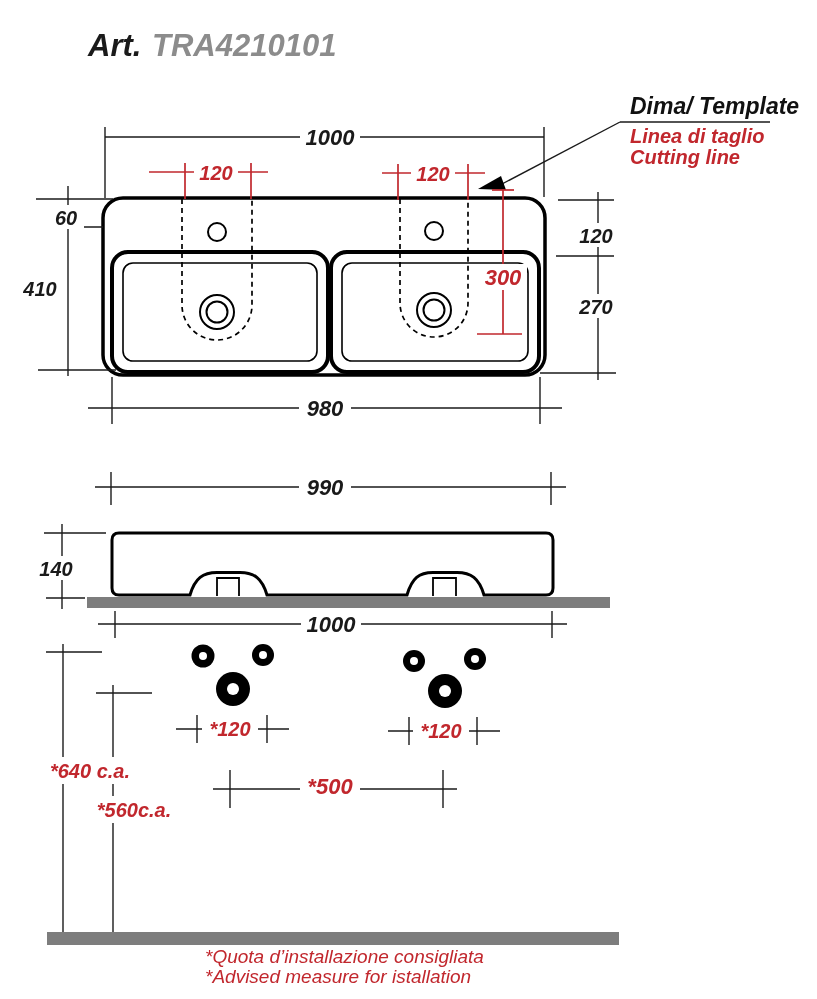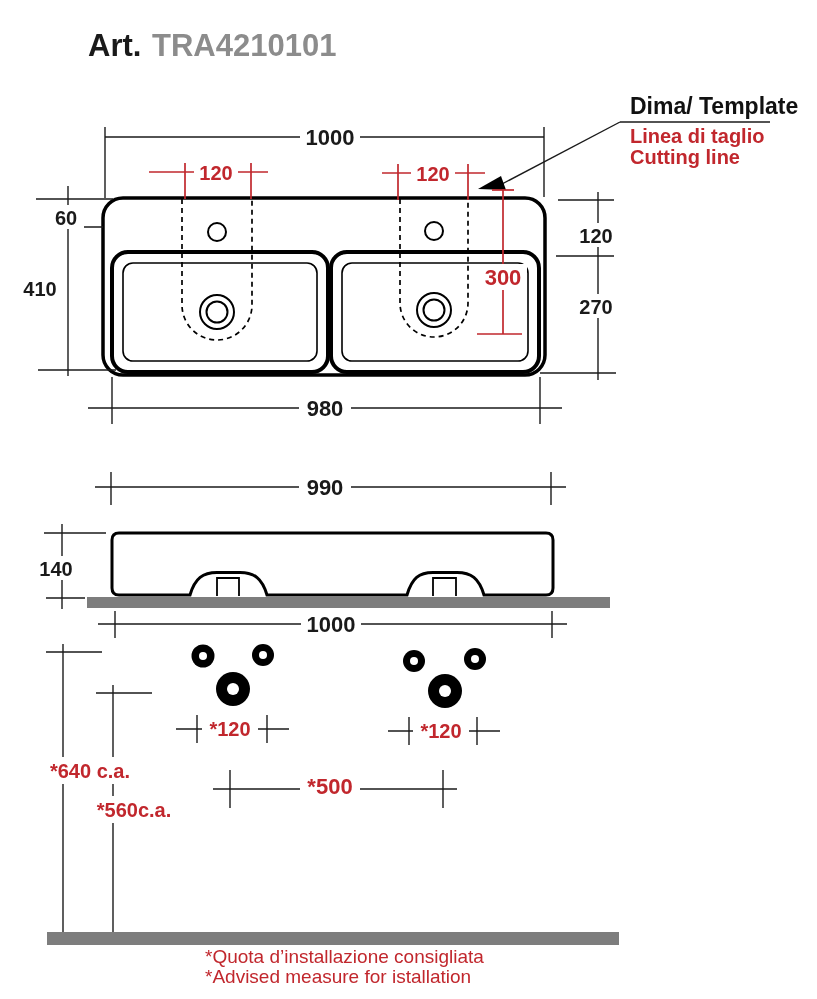--- a/index.html
+++ b/index.html
@@ -1,16 +1,16 @@
 <!DOCTYPE html>
 <html><head>
 <meta charset="utf-8">
 <style>
   html,body{margin:0;padding:0;background:#ffffff;}
-  .stage{width:817px;height:999px;position:relative;background:#ffffff;margin:0;}
+  .stage{width:817px;height:999px;position:relative;background:#ffffff;margin:0;font-style:italic;}
   svg{display:block;}
   .outline{fill:#ffffff;stroke:#000000;stroke-width:3.5;}
   .basin{fill:#ffffff;stroke:#000000;stroke-width:4;}
   .basin-in{fill:none;stroke:#000000;stroke-width:1.6;}
   .circ{fill:none;stroke:#000000;stroke-width:2;}
   .cut{fill:none;stroke:#000000;stroke-width:1.7;stroke-dasharray:5 4;}
   .dim{stroke:#1a1a1a;stroke-width:1.4;fill:none;}
   .dimr{stroke:#C1272D;stroke-width:1.7;fill:none;}
   .prof{fill:#ffffff;stroke:#000000;stroke-width:3;}
   .notch{fill:#ffffff;stroke:#000000;stroke-width:1.8;}

